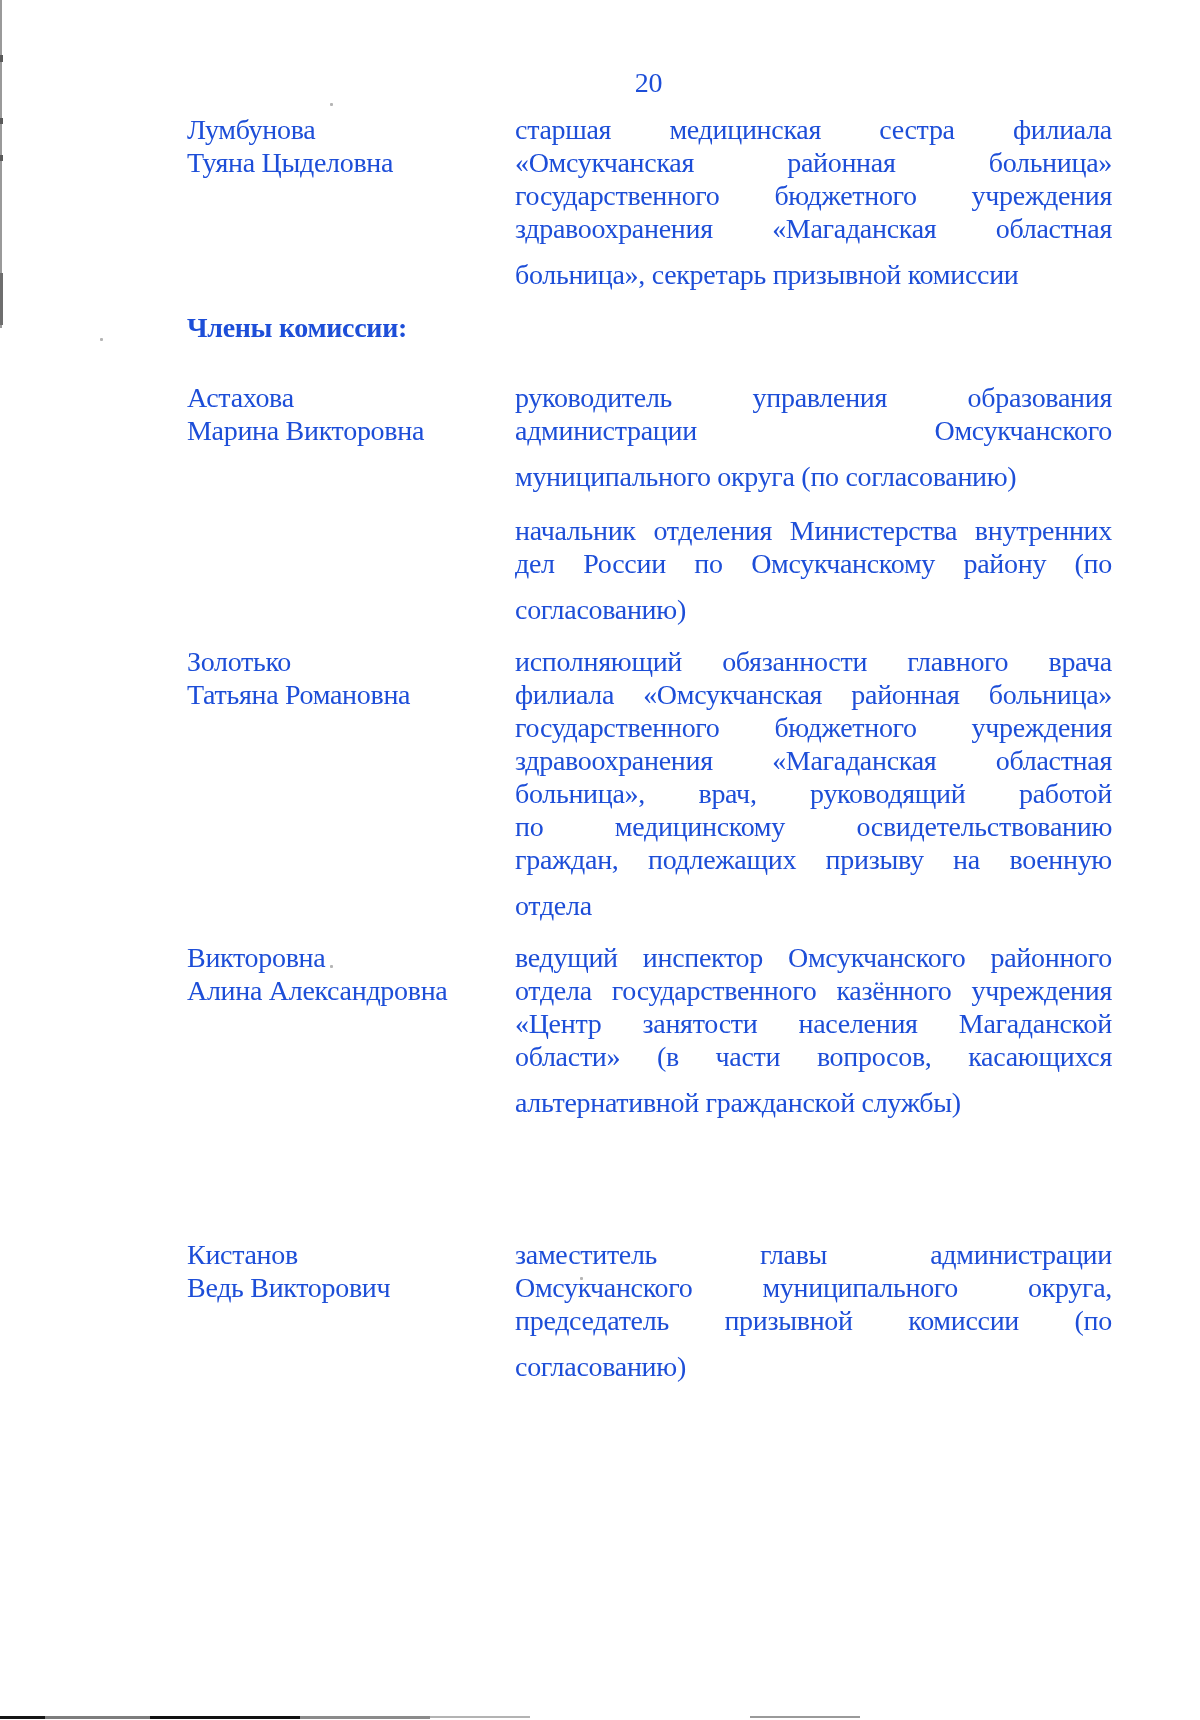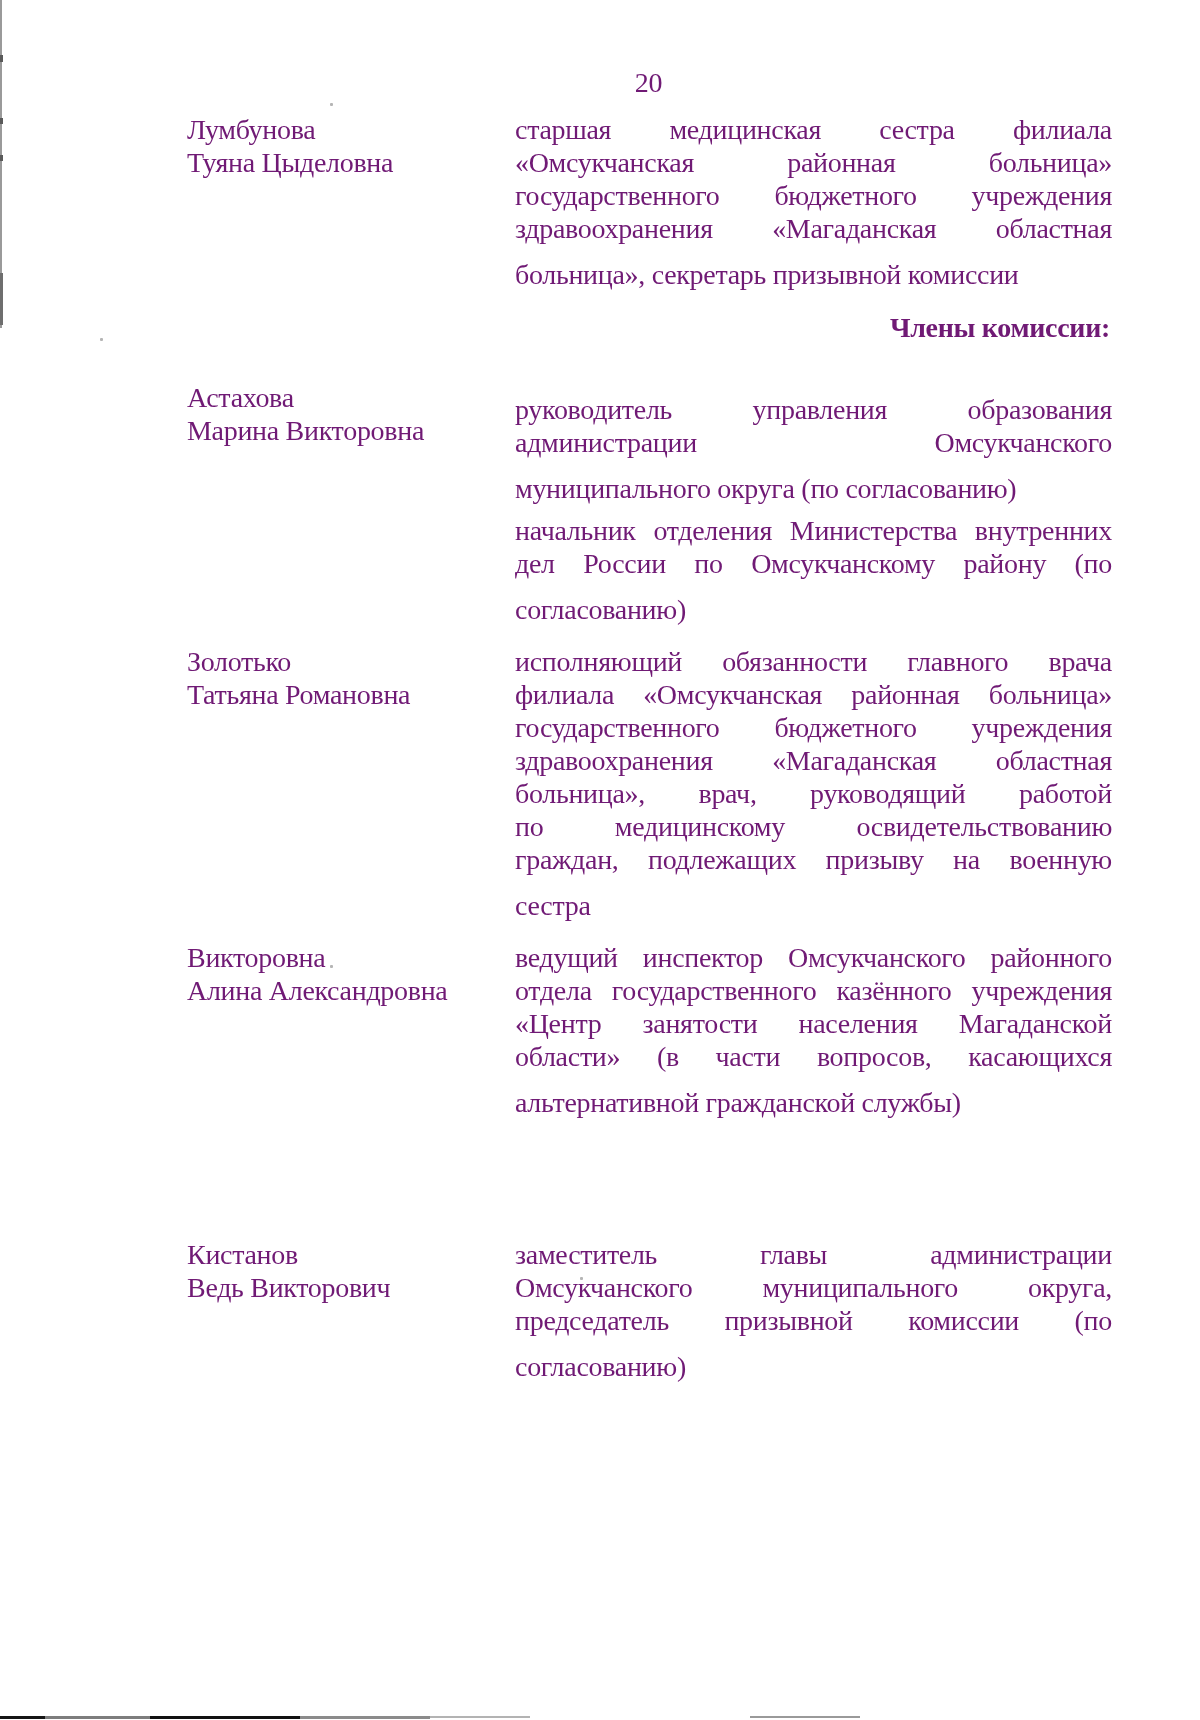--- a/index.html
+++ b/index.html
@@ -7,21 +7,21 @@
     padding: 0;
     background: #e8e8e8;
   }
   .page {
     position: relative;
     width: 1200px;
     height: 1720px;
     background: #ffffff;
     overflow: hidden;
     font-family: "Liberation Serif", "DejaVu Serif", serif;
-    color: #701a75;
+    color: #1d4ed8;
   }
   .abs { position: absolute; }
   .txt {
     font-size: 28px;
     line-height: 33px;
     letter-spacing: -0.3px;
   }
   .ln {
     height: 33px;
     line-height: 33px;
@@ -38,21 +38,21 @@
     display: inline-block;
     width: 100%;
     height: 0;
   }
   .desc .ln.last { text-align: left; margin-top: 13px; }
   .names { left: 187px; width: 320px; }
   .desc  { left: 515px; width: 597px; }
   .heading {
     left: 187px;
     width: 923px;
-    text-align: right;
+    text-align: left;
     font-weight: bold;
     font-family: Liberation Serif, serif;
   }
   .pageno {
     left: 187px;
     width: 923px;
     text-align: center;
   }
   
   .v-line  { left: 0; top: 0; width: 2px; height: 328px; background: #9a9a9a; }
@@ -78,21 +78,21 @@
     <div class="ln j">здравоохранения «Магаданская областная</div>
     <div class="ln last">больница», секретарь призывной комиссии</div>
   </div>
 
   <div class="abs txt heading" style="top:311px;">Члены комиссии:</div>
 
   <div class="abs txt names" style="top:381px;">
     <div class="ln">Астахова</div>
     <div class="ln">Марина Викторовна</div>
   </div>
-  <div class="abs txt desc" style="top:393px;">
+  <div class="abs txt desc" style="top:381px;">
     <div class="ln j">руководитель управления образования</div>
     <div class="ln j">администрации Омсукчанского</div>
     <div class="ln last">муниципального округа (по согласованию)</div>
   </div>
 
   <div class="abs txt desc" style="top:514px;">
     <div class="ln j">начальник отделения Министерства внутренних</div>
     <div class="ln j">дел России по Омсукчанскому району (по</div>
     <div class="ln last">согласованию)</div>
   </div>
@@ -102,21 +102,21 @@
     <div class="ln">Татьяна Романовна</div>
   </div>
   <div class="abs txt desc" style="top:645px;">
     <div class="ln j">исполняющий обязанности главного врача</div>
     <div class="ln j">филиала «Омсукчанская районная больница»</div>
     <div class="ln j">государственного бюджетного учреждения</div>
     <div class="ln j">здравоохранения «Магаданская областная</div>
     <div class="ln j">больница», врач, руководящий работой</div>
     <div class="ln j">по медицинскому освидетельствованию</div>
     <div class="ln j">граждан, подлежащих призыву на военную</div>
-    <div class="ln last">сестра</div>
+    <div class="ln last">отдела</div>
   </div>
 
   <div class="abs txt names" style="top:941px;">
     <div class="ln">Викторовна</div>
     <div class="ln">Алина Александровна</div>
   </div>
   <div class="abs txt desc" style="top:941px;">
     <div class="ln j">ведущий инспектор Омсукчанского районного</div>
     <div class="ln j">отдела государственного казённого учреждения</div>
     <div class="ln j">«Центр занятости населения Магаданской</div>

